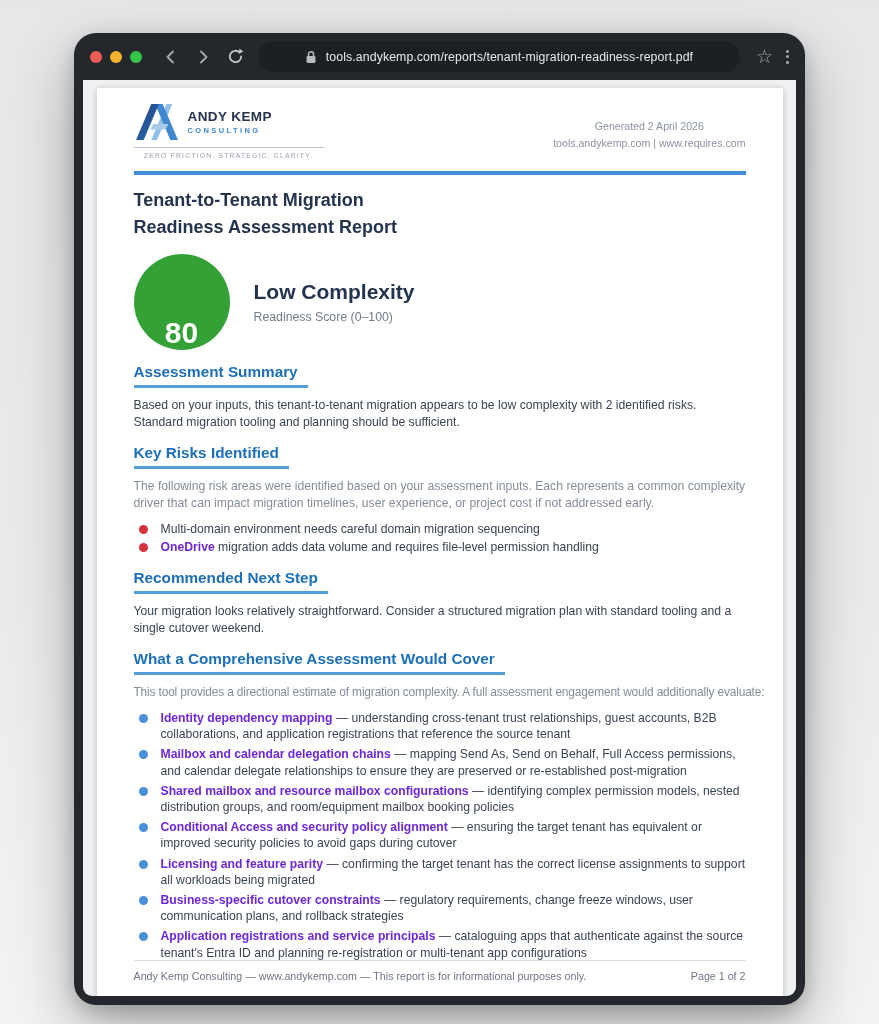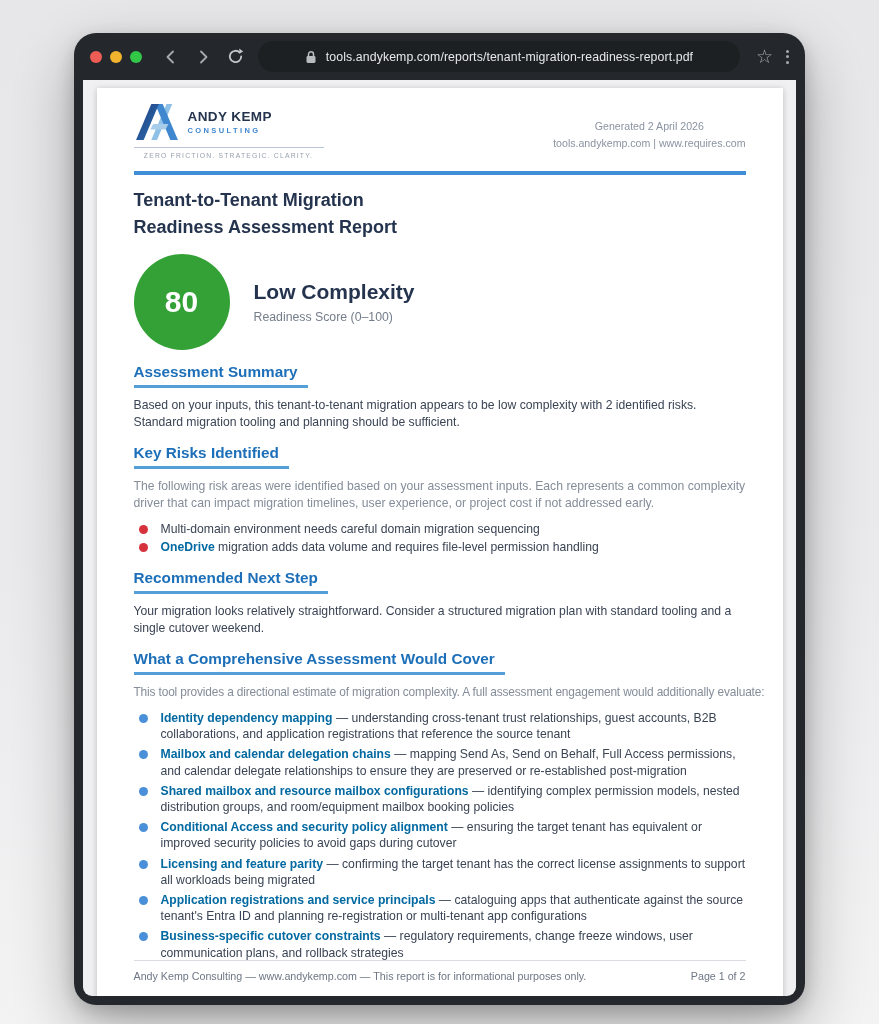--- a/index.html
+++ b/index.html
@@ -39,38 +39,38 @@
   .brand-top{display:flex;align-items:center;gap:8px;}
   .brand-name{font-size:13.5px;font-weight:bold;color:#25344e;letter-spacing:.4px;}
   .brand-sub{font-size:7.5px;color:#3f87cf;letter-spacing:2.4px;margin-top:2px;font-weight:bold;}
   .brand-div{height:1px;background:#b9c6d8;margin:5px 0 4px;}
   .brand-tag{font-size:6.8px;color:#98a1ae;letter-spacing:1.2px;text-align:center;}
   .doc-meta{text-align:center;font-size:10.6px;color:#8a93a0;line-height:17px;margin-top:16px;}
   .rule{height:4px;background:#3f8ed6;margin-top:12px;}
   .title{margin-top:12px;font-size:18px;line-height:27px;font-weight:bold;color:#25344e;}
   .score-row{display:flex;align-items:center;margin-top:13px;}
   .score-circle{width:96px;height:96px;border-radius:50%;background:#34a136;color:#fff;
-    font-size:30px;font-weight:bold;display:flex;align-items:center;justify-content:center;flex:none;}
+    font-size:30px;font-weight:bold;display:flex;align-items:flex-end;justify-content:center;flex:none;}
   .score-info{margin-left:24px;}
   .score-label{font-size:21px;font-weight:bold;color:#25344e;}
   .score-caption{font-size:12.3px;color:#737d8b;margin-top:6px;}
   .section-h{display:inline-block;font-size:15.3px;font-weight:bold;color:#1c6fb8;
     border-bottom:3px solid #549fd8;padding:0 10px 4px 0;margin:13px 0 0;}
   p.body{font-size:12.2px;line-height:17px;color:#3a4454;margin:9px 0 0;}
   p.gray{color:#848d99;}
   p.oneline{font-size:11.9px;letter-spacing:-0.15px;white-space:nowrap;}
   .list{margin-top:9px;}
   .item{display:flex;align-items:flex-start;font-size:12.2px;line-height:16.2px;color:#3a4454;}
   .item + .item{margin-top:4px;}
   .risk-item{line-height:17px;}
   .risk-item + .risk-item{margin-top:1px;}
   .dot{width:9px;height:9px;border-radius:50%;margin:4px 13px 0 5px;flex:none;}
   .dot.red{background:#d6323e;}
   .dot.blue{background:#4a90d8;}
-  .item b{color:#0369a1;}
+  .item b{color:#6d28d9;}
   .doc-footer{position:absolute;left:37px;right:37px;top:872px;border-top:1px solid #dadee3;
     padding-top:9px;display:flex;justify-content:space-between;font-size:10.7px;color:#6e7785;}
   .menu-dots{display:flex;flex-direction:column;gap:2.5px;align-items:center;}
   .menu-dots i{width:3px;height:3px;border-radius:50%;background:#a6abb0;display:block;}
 </style>
 </head>
 <body>
 
 <div class="window">
   <div class="chrome">
@@ -202,25 +202,25 @@
         <div class="item">
           <span class="dot blue"></span>
           <span><b>Conditional Access and security policy alignment</b><span> — ensuring the target tenant has equivalent or improved security policies to avoid gaps during cutover</span></span>
         </div>
         <div class="item">
           <span class="dot blue"></span>
           <span><b>Licensing and feature parity</b><span> — confirming the target tenant has the correct license assignments to support all workloads being migrated</span></span>
         </div>
         <div class="item">
           <span class="dot blue"></span>
+          <span><b>Business-specific cutover constraints</b><span> — regulatory requirements, change freeze windows, user communication plans, and rollback strategies</span></span>
+        </div>
+        <div class="item">
+          <span class="dot blue"></span>
           <span><b>Application registrations and service principals</b><span> — cataloguing apps that authenticate against the source tenant's Entra ID and planning re-registration or multi-tenant app configurations</span></span>
-        </div>
-        <div class="item">
-          <span class="dot blue"></span>
-          <span><b>Business-specific cutover constraints</b><span> — regulatory requirements, change freeze windows, user communication plans, and rollback strategies</span></span>
         </div>
       </div>
 
       <div class="doc-footer">
         <span>Andy Kemp Consulting — www.andykemp.com — This report is for informational purposes only.</span>
         <span>Page 1 of 2</span>
       </div>
 
     </div>
   </div>

